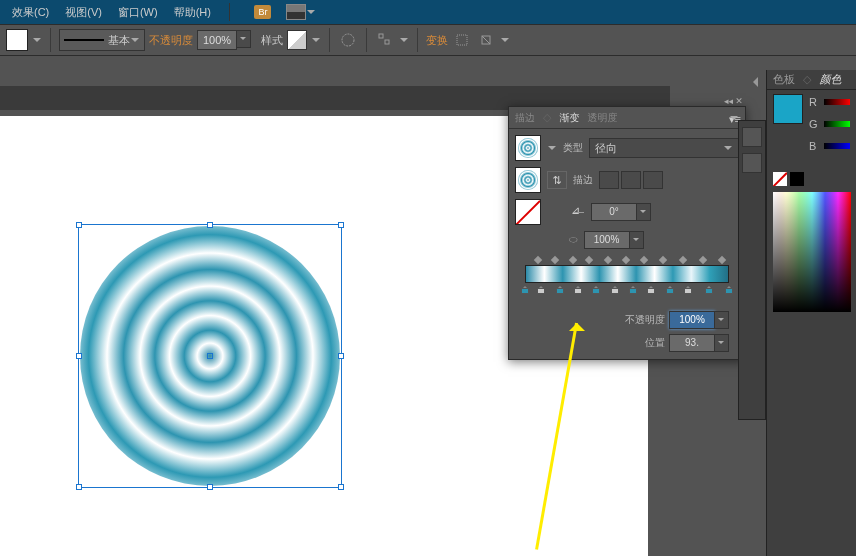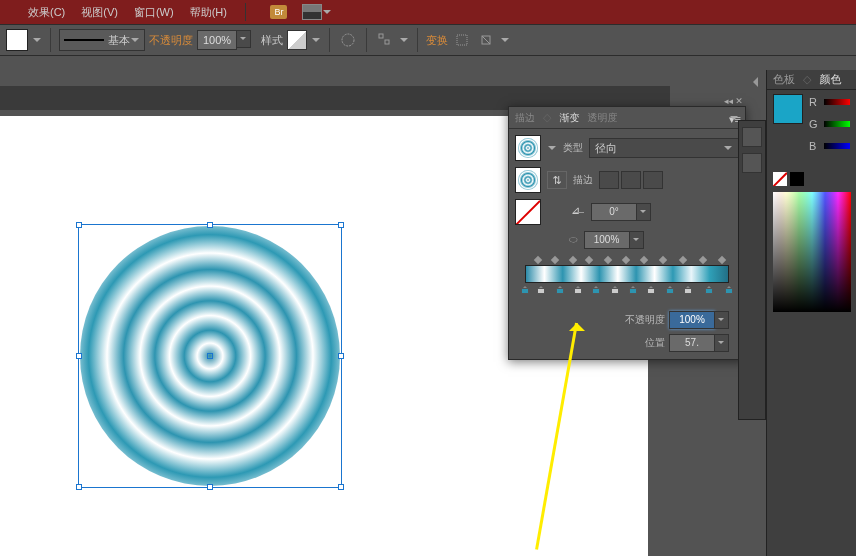--- a/index.html
+++ b/index.html
@@ -1,18 +1,18 @@
 <!DOCTYPE html>
 <html><head>
 <meta charset="utf-8">
 <style>
 * { margin: 0; padding: 0; box-sizing: border-box; font-family: "Microsoft YaHei", SimSun, sans-serif; font-size: 11px; }
 body { background: #535353; width: 856px; height: 556px; overflow: hidden; position: relative; }
 
-.menubar { height: 24px; background: #7f1d1d; display: flex; align-items: center; color: #ccc; padding-left: 20px; }
+.menubar { height: 24px; background: #0c4a6e; display: flex; align-items: center; color: #ccc; padding-left: 4px; }
 .menubar .mitem { padding: 0 8px; cursor: default; }
 .menubar .icon-slot { width: 30px; height: 20px; display: flex; align-items: center; justify-content: center; margin-left: 8px; }
 .menubar .bridge { background: #c28a3a; color: #fff; font-size: 9px; padding: 2px 4px; border-radius: 2px; }
 .menubar .arrange-icon { border: 1px solid #888; width: 20px; height: 16px; background: linear-gradient(to bottom, #777 50%, #333 50%); }
 
 .toolbar { height: 32px; background: #535353; border-top: 1px solid #2c2c2c; border-bottom: 1px solid #2c2c2c; display: flex; align-items: center; color: #ccc; padding-left: 6px; gap: 4px; }
 .tb-swatch { width: 22px; height: 22px; border: 1px solid #222; background: #fff; }
 .tb-dd { width: 10px; height: 10px; position: relative; }
 .tb-dd::after { content: ""; position: absolute; top: 3px; left: 1px; border: 4px solid transparent; border-top-color: #aaa; }
 .tb-sep { width: 1px; height: 24px; background: #3a3a3a; margin: 0 4px; }
@@ -75,21 +75,21 @@
 .gp-field { display: flex; justify-content: flex-end; align-items: center; margin-bottom: 5px; gap: 4px; padding-right: 10px; }
 .gp-field .lbl { color: #bbb; font-size: 10px; }
 .gp-field.selected .gp-input { background: #3a6a9a; color: #fff; box-shadow: 0 0 3px #5fa0e0; }
 
 .arrow-anno { position: absolute; left: 575px; top: 323px; pointer-events: none; }
 .arrow-line { width: 3px; height: 230px; background: #ffed00; transform: rotate(10deg); transform-origin: top; }
 .arrow-head { position: absolute; top: -8px; left: -6px; border: 8px solid transparent; border-bottom-color: #ffed00; }
 
 .right-dock { position: absolute; right: 0; top: 70px; width: 90px; height: 486px; background: #3f3f3f; border-left: 1px solid #222; }
 .color-panel-tabs { height: 20px; display: flex; align-items: center; gap: 8px; padding: 0 6px; color: #999; font-size: 10px; border-bottom: 1px solid #222; }
-.color-panel-tabs .active { color: #ddd; }
+.color-panel-tabs .active { color: #ddd; font-style: italic; }
 .rgb-rows { padding: 6px; }
 .rgb-row { display: flex; align-items: center; gap: 5px; margin-bottom: 10px; }
 .rgb-label { color: #bbb; width: 10px; }
 .rgb-slider { flex: 1; height: 6px; }
 .swatch-big { width: 30px; height: 30px; background: #1aa5c7; border: 1px solid #222; margin: 4px 0 4px 6px; }
 .no-color { display: flex; gap: 3px; margin: 4px 0 4px 6px; }
 .no-color .nc1 { width: 14px; height: 14px; background: #fff; position: relative; overflow: hidden; }
 .no-color .nc1::after { content: ""; position: absolute; width: 140%; border-top: 2px solid #d00; top: 50%; left: -20%; transform: rotate(-45deg); }
 .no-color .nc2 { width: 14px; height: 14px; background: #000; }
 .spectrum { margin: 6px; width: 78px; height: 120px; background:
@@ -290,21 +290,21 @@
       <div class="gp-field selected">
         <span class="lbl">不透明度</span>
         <div class="gp-input-wrap">
           <div class="gp-input">100%</div>
             <div class="dd"></div>
         </div>
       </div>
       <div class="gp-field">
         <span class="lbl">位置</span>
         <div class="gp-input-wrap">
-          <div class="gp-input">57.</div>
+          <div class="gp-input">93.</div>
             <div class="dd"></div>
         </div>
       </div>
     </div>
   </div>
 </div>
 
 <div class="arrow-anno">
   <div class="arrow-head"></div>
   <div class="arrow-line"></div>

